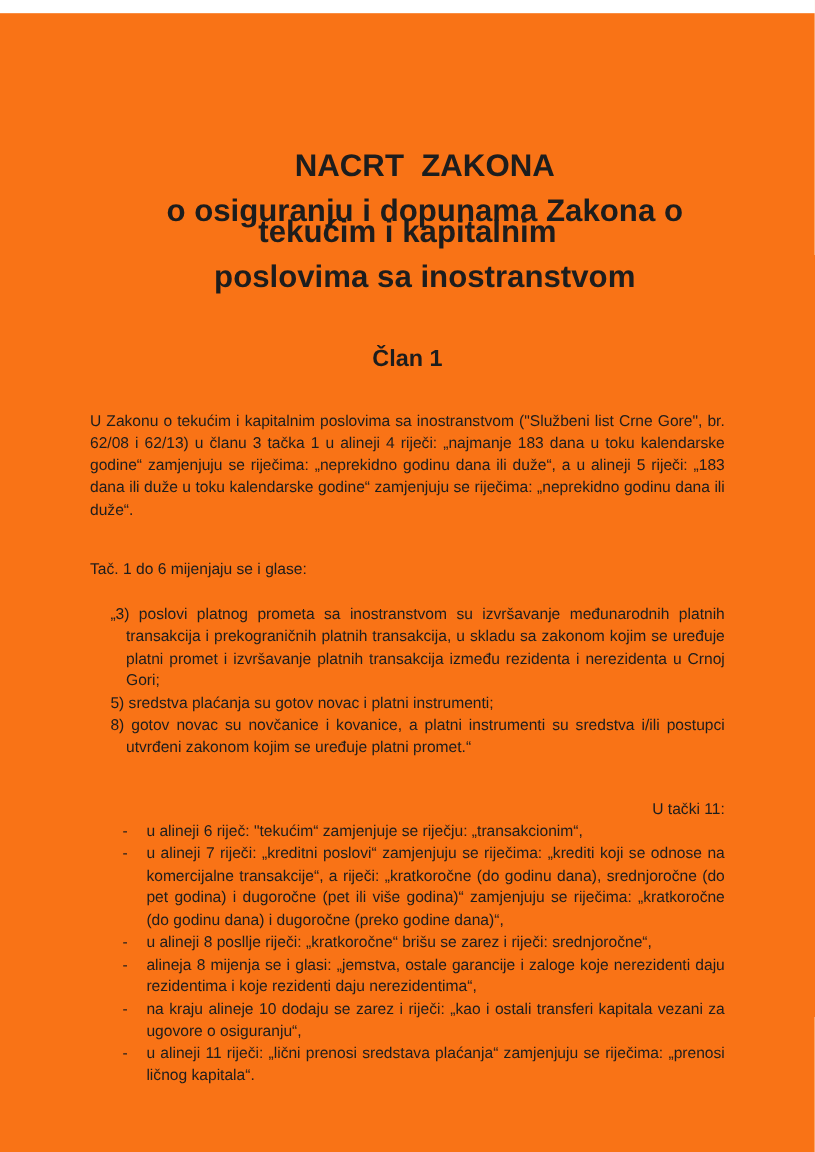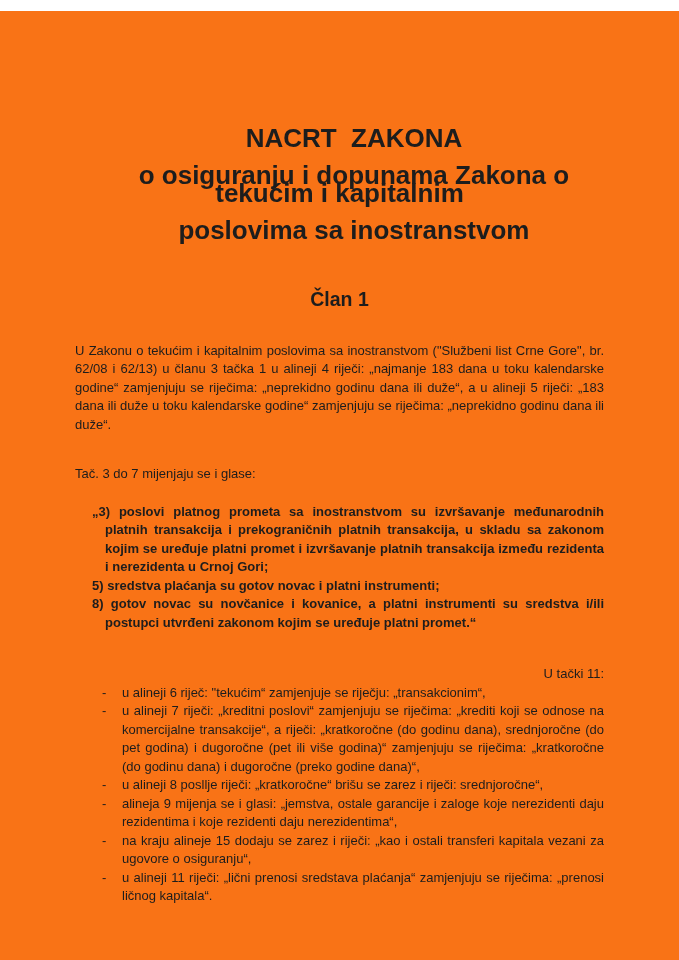--- a/index.html
+++ b/index.html
@@ -44,21 +44,20 @@
     text-align: left;
   }
   .points {
     margin: 19px 0 0 17px;
   }
   .points .point {
     text-align: justify;
     margin: 0;
     padding-left: 13px;
     text-indent: -13px;
-    font-weight: bold;
   }
   .section-lead {
     margin-top: 33px;
     text-align: right;
   }
   .bullet-list {
     list-style: none;
     margin: 0 0 0 25px;
     padding: 0;
   }
@@ -81,21 +80,21 @@
   <h1 class="doc-title">
     <span>NACRT  ZAKONA</span><br>
     <span>o osiguranju i dopunama Zakona o tekućim i kapitalnim</span><br>
     <span>poslovima sa inostranstvom</span>
   </h1>
 
   <h2 class="article-heading">Član 1</h2>
 
   <p class="para intro-para">U Zakonu o tekućim i kapitalnim poslovima sa inostranstvom ("Službeni list Crne Gore", br. 62/08 i 62/13) u članu 3 tačka 1 u alineji 4 riječi: „najmanje 183 dana u toku kalendarske godine“ zamjenjuju se riječima: „neprekidno godinu dana ili duže“, a u alineji 5 riječi: „183 dana ili duže u toku kalendarske godine“ zamjenjuju se riječima: „neprekidno godinu dana ili duže“.</p>
 
-  <p class="para lead-para">Tač. 3 do 7 mijenjaju se i glase:</p>
+  <p class="para lead-para">Tač. 1 do 6 mijenjaju se i glase:</p>
 
   <div class="points">
     <p class="point">„3) poslovi platnog prometa sa inostranstvom su izvršavanje međunarodnih platnih transakcija i prekograničnih platnih transakcija, u skladu sa zakonom kojim se uređuje platni promet i izvršavanje platnih transakcija između rezidenta i nerezidenta u Crnoj Gori;</p>
     <p class="point">5) sredstva plaćanja su gotov novac i platni instrumenti;</p>
     <p class="point">8) gotov novac su novčanice i kovanice, a platni instrumenti su sredstva i/ili postupci utvrđeni zakonom kojim se uređuje platni promet.“</p>
   </div>
 
   <p class="para section-lead">U tački 11:</p>
 
   <ul class="bullet-list">
@@ -106,25 +105,25 @@
     <li>
       <span class="bullet-dash">-</span>
       <span>u alineji 7 riječi: „kreditni poslovi“ zamjenjuju se riječima: „krediti koji se odnose na komercijalne transakcije“, a riječi: „kratkoročne (do godinu dana), srednjoročne (do pet godina) i dugoročne (pet ili više godina)“ zamjenjuju se riječima: „kratkoročne (do godinu dana) i dugoročne (preko godine dana)“,</span>
     </li>
     <li>
       <span class="bullet-dash">-</span>
       <span>u alineji 8 posllje riječi: „kratkoročne“ brišu se zarez i riječi: srednjoročne“,</span>
     </li>
     <li>
       <span class="bullet-dash">-</span>
-      <span>alineja 9 mijenja se i glasi: „jemstva, ostale garancije i zaloge koje nerezidenti daju rezidentima i koje rezidenti daju nerezidentima“,</span>
+      <span>alineja 8 mijenja se i glasi: „jemstva, ostale garancije i zaloge koje nerezidenti daju rezidentima i koje rezidenti daju nerezidentima“,</span>
     </li>
     <li>
       <span class="bullet-dash">-</span>
-      <span>na kraju alineje 15 dodaju se zarez i riječi: „kao i ostali transferi kapitala vezani za ugovore o osiguranju“,</span>
+      <span>na kraju alineje 10 dodaju se zarez i riječi: „kao i ostali transferi kapitala vezani za ugovore o osiguranju“,</span>
     </li>
     <li>
       <span class="bullet-dash">-</span>
       <span>u alineji 11 riječi: „lični prenosi sredstava plaćanja“ zamjenjuju se riječima: „prenosi ličnog kapitala“.</span>
     </li>
   </ul>
 
 </div>
 
 </body></html>

